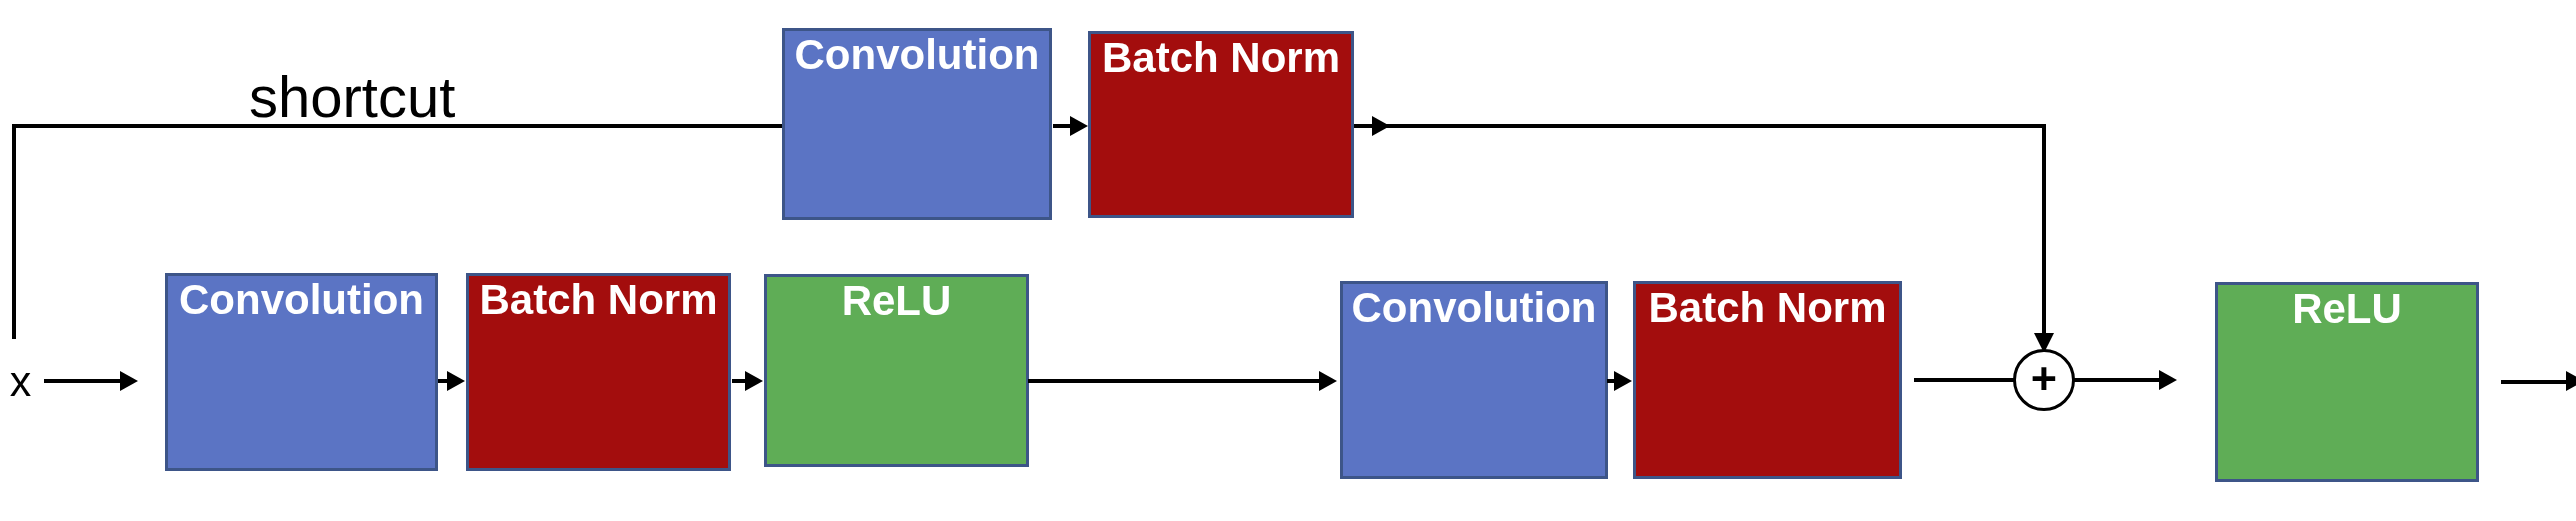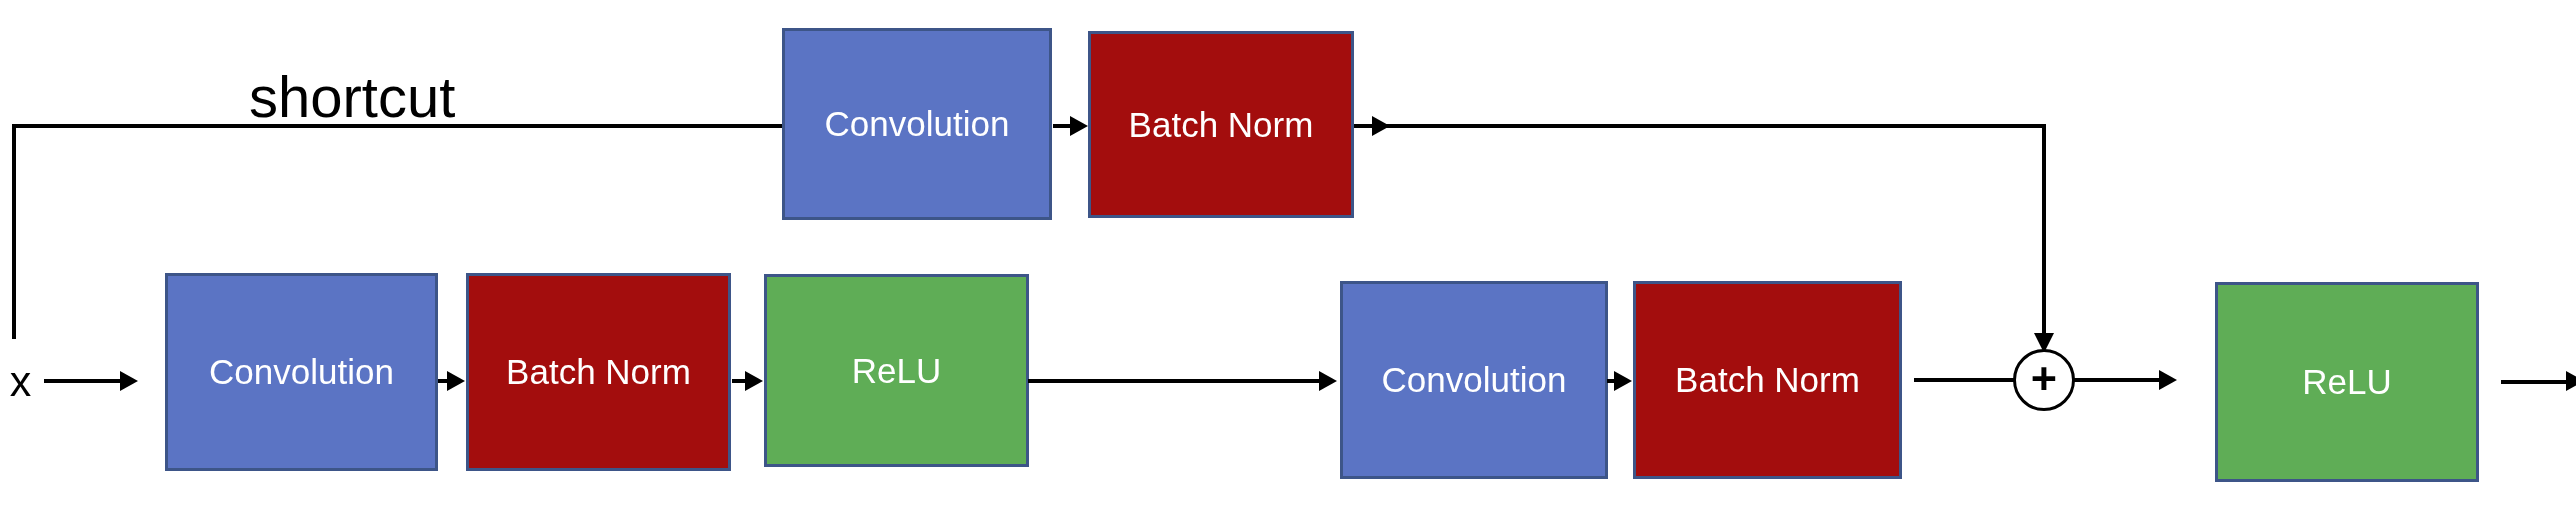--- a/index.html
+++ b/index.html
@@ -16,24 +16,25 @@
     position:relative;
     width:2588px;height:521px;
     background:var(--background);
     overflow:hidden;
     font-family:"Liberation Sans", sans-serif;
   }
   .box{
     position:absolute;
     box-sizing:border-box;
     border:3.6px solid var(--box-border);
-    display:flex;align-items:center;justify-content:center;
+    display:flex;align-items:flex-start;justify-content:center;
     color:var(--box-text);
-    font-size:35px;
+    font-size:42px;
     white-space:nowrap;
+    font-weight:bold;
   }
   .box.conv{background:var(--convolution);}
   .box.bn{background:var(--batch-norm);}
   .box.relu{background:var(--relu);}
   .hline{position:absolute;height:4.1px;background:var(--connector);}
   .vline{position:absolute;width:4.1px;background:var(--connector);}
   .ah-right{
     position:absolute;width:0;height:0;
     border-top:10.3px solid transparent;
     border-bottom:10.3px solid transparent;

